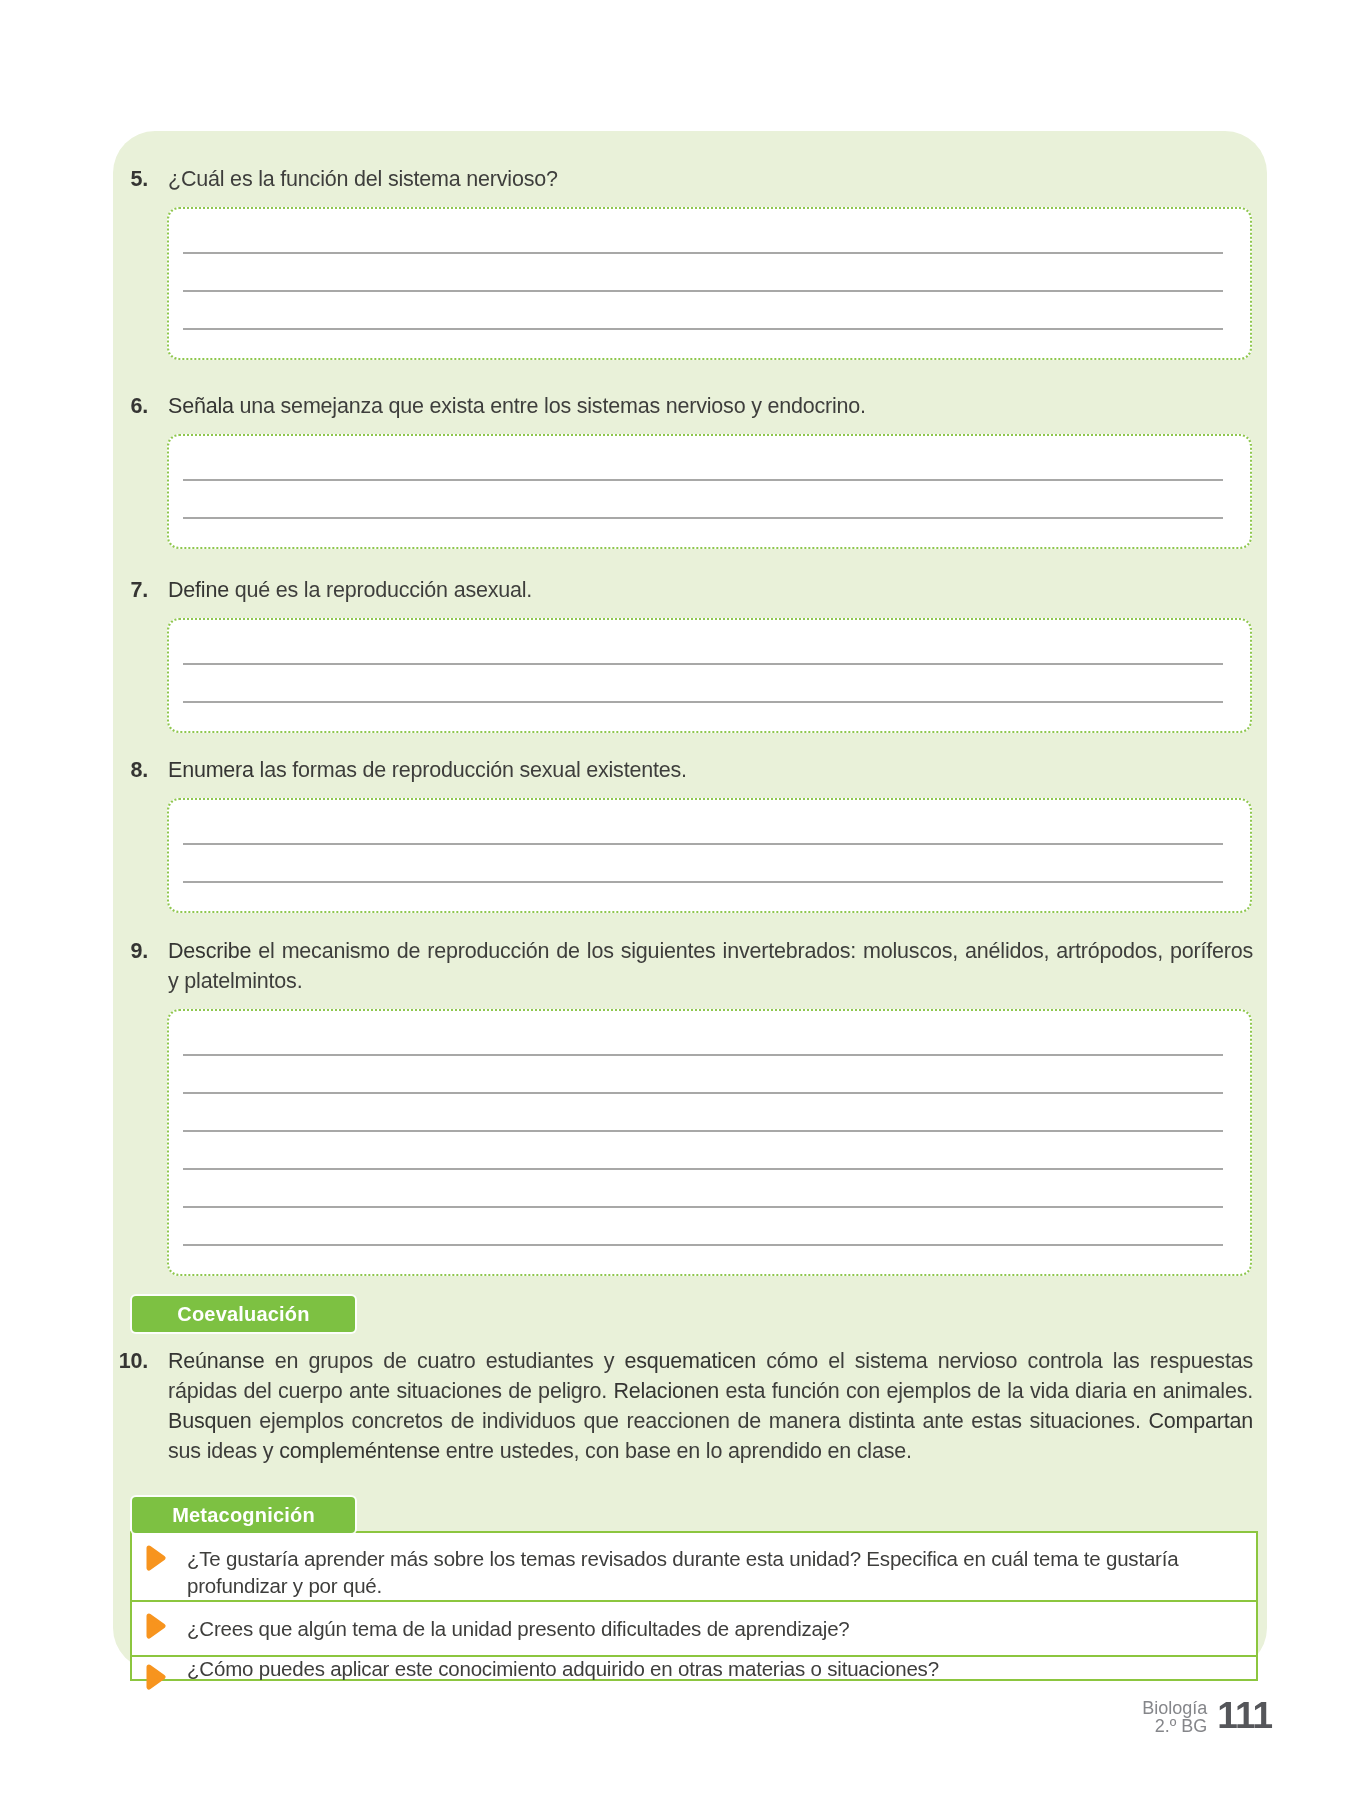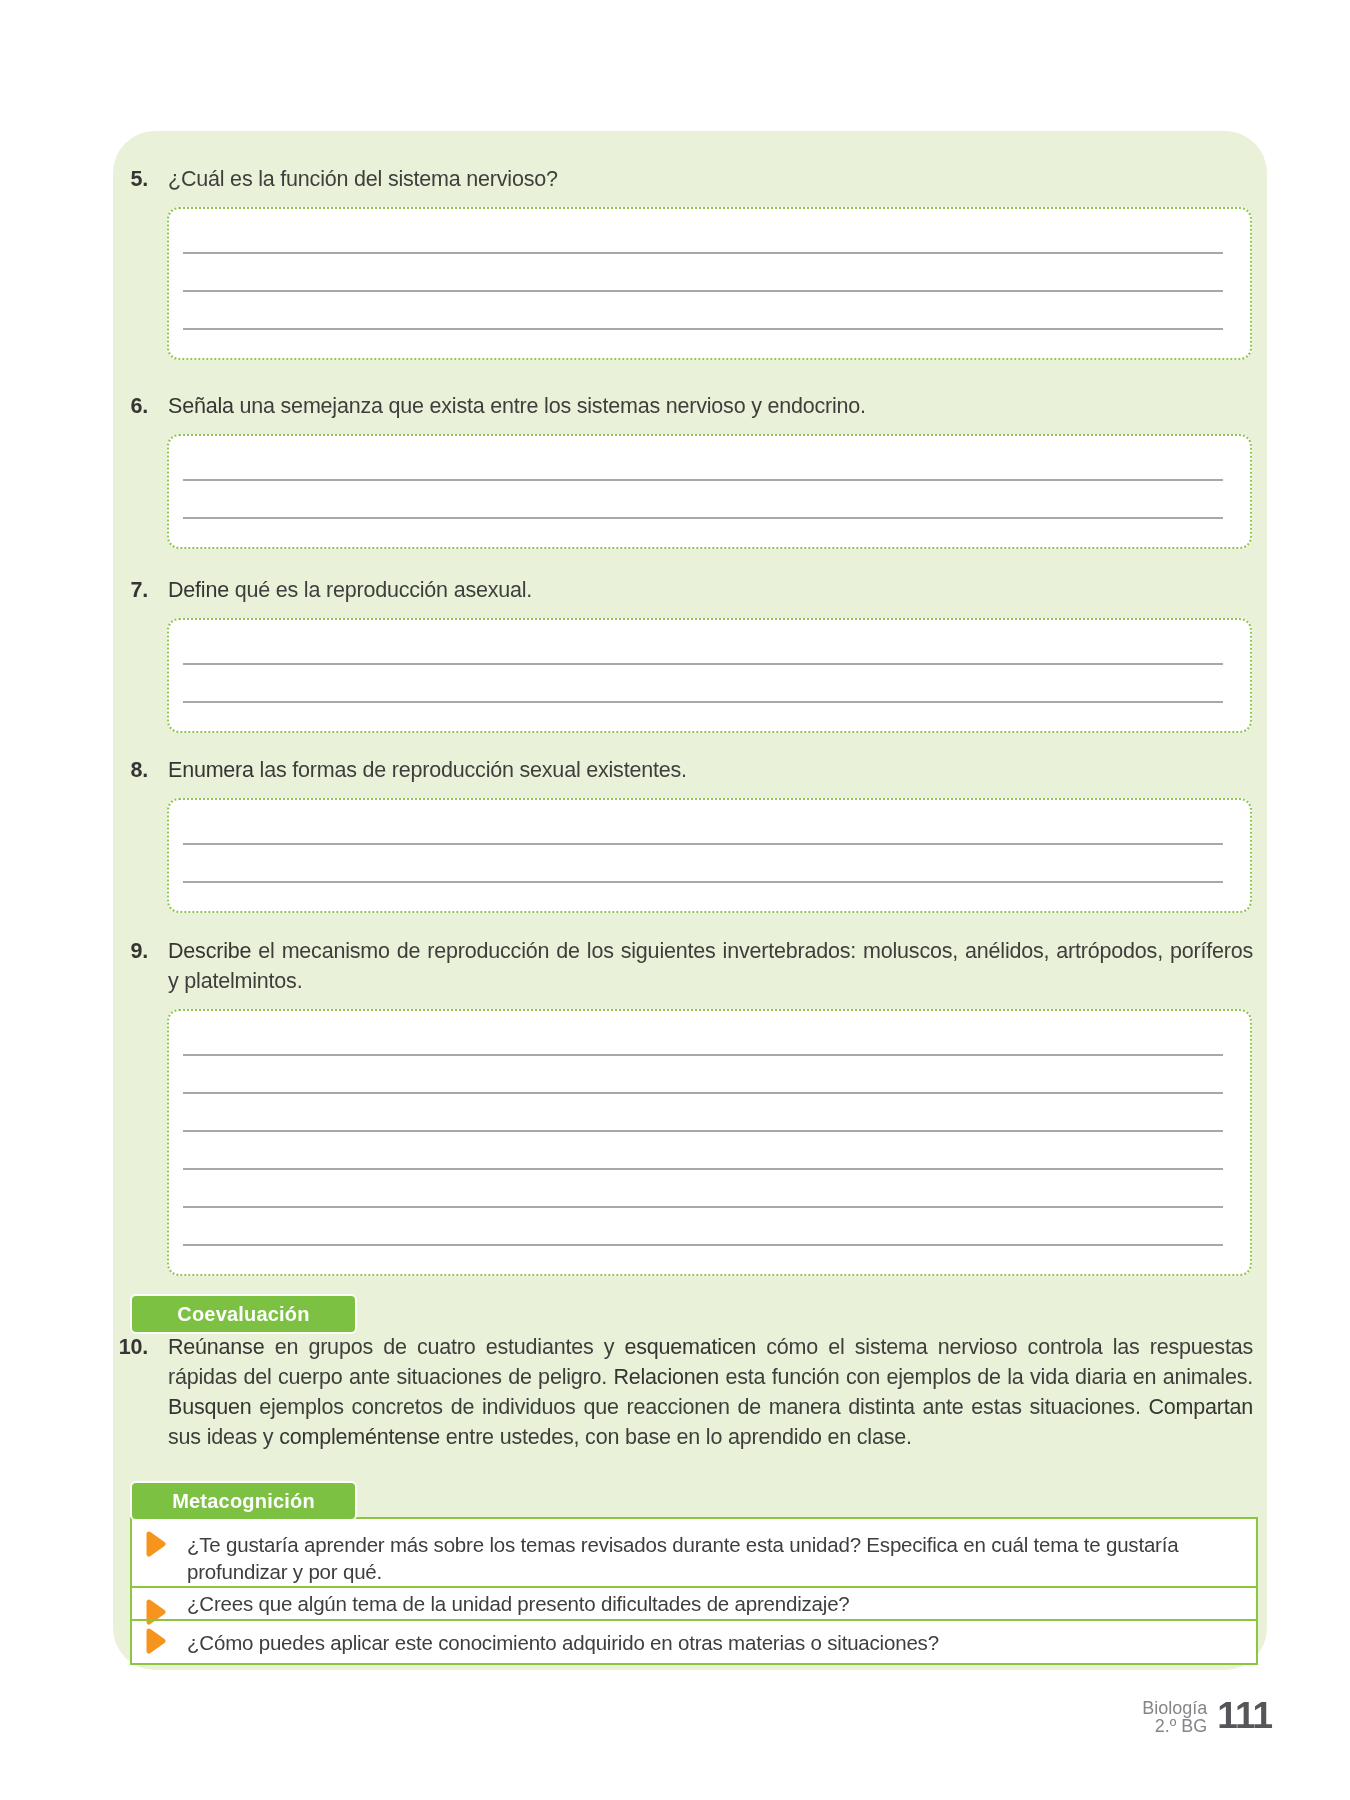--- a/index.html
+++ b/index.html
@@ -25,21 +25,21 @@
          display:flex;align-items:center;justify-content:center;letter-spacing:0.2px;
          box-shadow:0 0 0 2px rgba(255,255,255,0.9);}
 
   .mtable{position:relative;z-index:1;box-sizing:border-box;margin-left:17px;width:1128px;
           border:2px solid #8CC63F;background:#ffffff;}
   .mrow{position:relative;box-sizing:border-box;display:flex;align-items:center;
         padding-left:55px;padding-right:16px;font-size:20.5px;line-height:27px;color:#3E3E3C;
         letter-spacing:-0.2px;}
   .mrow + .mrow{border-top:2px solid #8CC63F;}
   .mrow.r1{height:67px;align-items:flex-start;padding-top:12px;border-radius:16px;}
-  .mrow.r2{height:33px;} .mrow.r3{height:44px;}
+  .mrow.r2{height:55px;} .mrow.r3{height:24px;}
   .bullet{position:absolute;left:14px;width:22px;height:26px;}
   .r1 .bullet{top:12px;} .r2 .bullet{top:11px;} .r3 .bullet{top:7px;}
 
   .footer{position:absolute;right:78px;top:1697px;display:flex;align-items:flex-start;}
   .fmeta{text-align:right;font-size:18px;line-height:18px;color:#85868A;padding-top:2px;}
   .fnum{font-size:37px;line-height:37px;font-weight:700;color:#55565A;margin-left:10px;
         letter-spacing:-1px;}
 </style>
 </head>
 <body>
@@ -93,21 +93,21 @@
       <div class="aline"></div>
       <div class="aline"></div>
       <div class="aline"></div>
       <div class="aline"></div>
       <div class="aline"></div>
     </div>
 
     <div class="badge" style="margin-top:20px;">
       <span>Coevaluación</span>
     </div>
-    <div class="q just" style="width:1085px;box-sizing:content-box;">
+    <div class="q just" style="margin-top:14px;width:1085px;box-sizing:content-box;">
       <span class="qnum">10.</span>
       <b>Reúnanse</b><span> en grupos de cuatro estudiantes y </span><b>esquematicen</b><span> cómo el sistema nervioso controla las respuestas rápidas del cuerpo ante situaciones de peligro. </span><b>Relacionen</b><span> esta función con ejemplos de la vida diaria en animales. </span><b>Busquen</b><span> ejemplos concretos de individuos que reaccionen de manera distinta ante estas situaciones. </span><b>Compartan</b><span> sus ideas y </span><b>compleméntense</b><span> entre ustedes, con base en lo aprendido en clase.</span>
     </div>
 
     <div class="badge" style="margin-top:31px;margin-bottom:-2px;">
       <span>Metacognición</span>
     </div>
     <div class="mtable">
       <div class="mrow r1">
         <span class="bullet">

